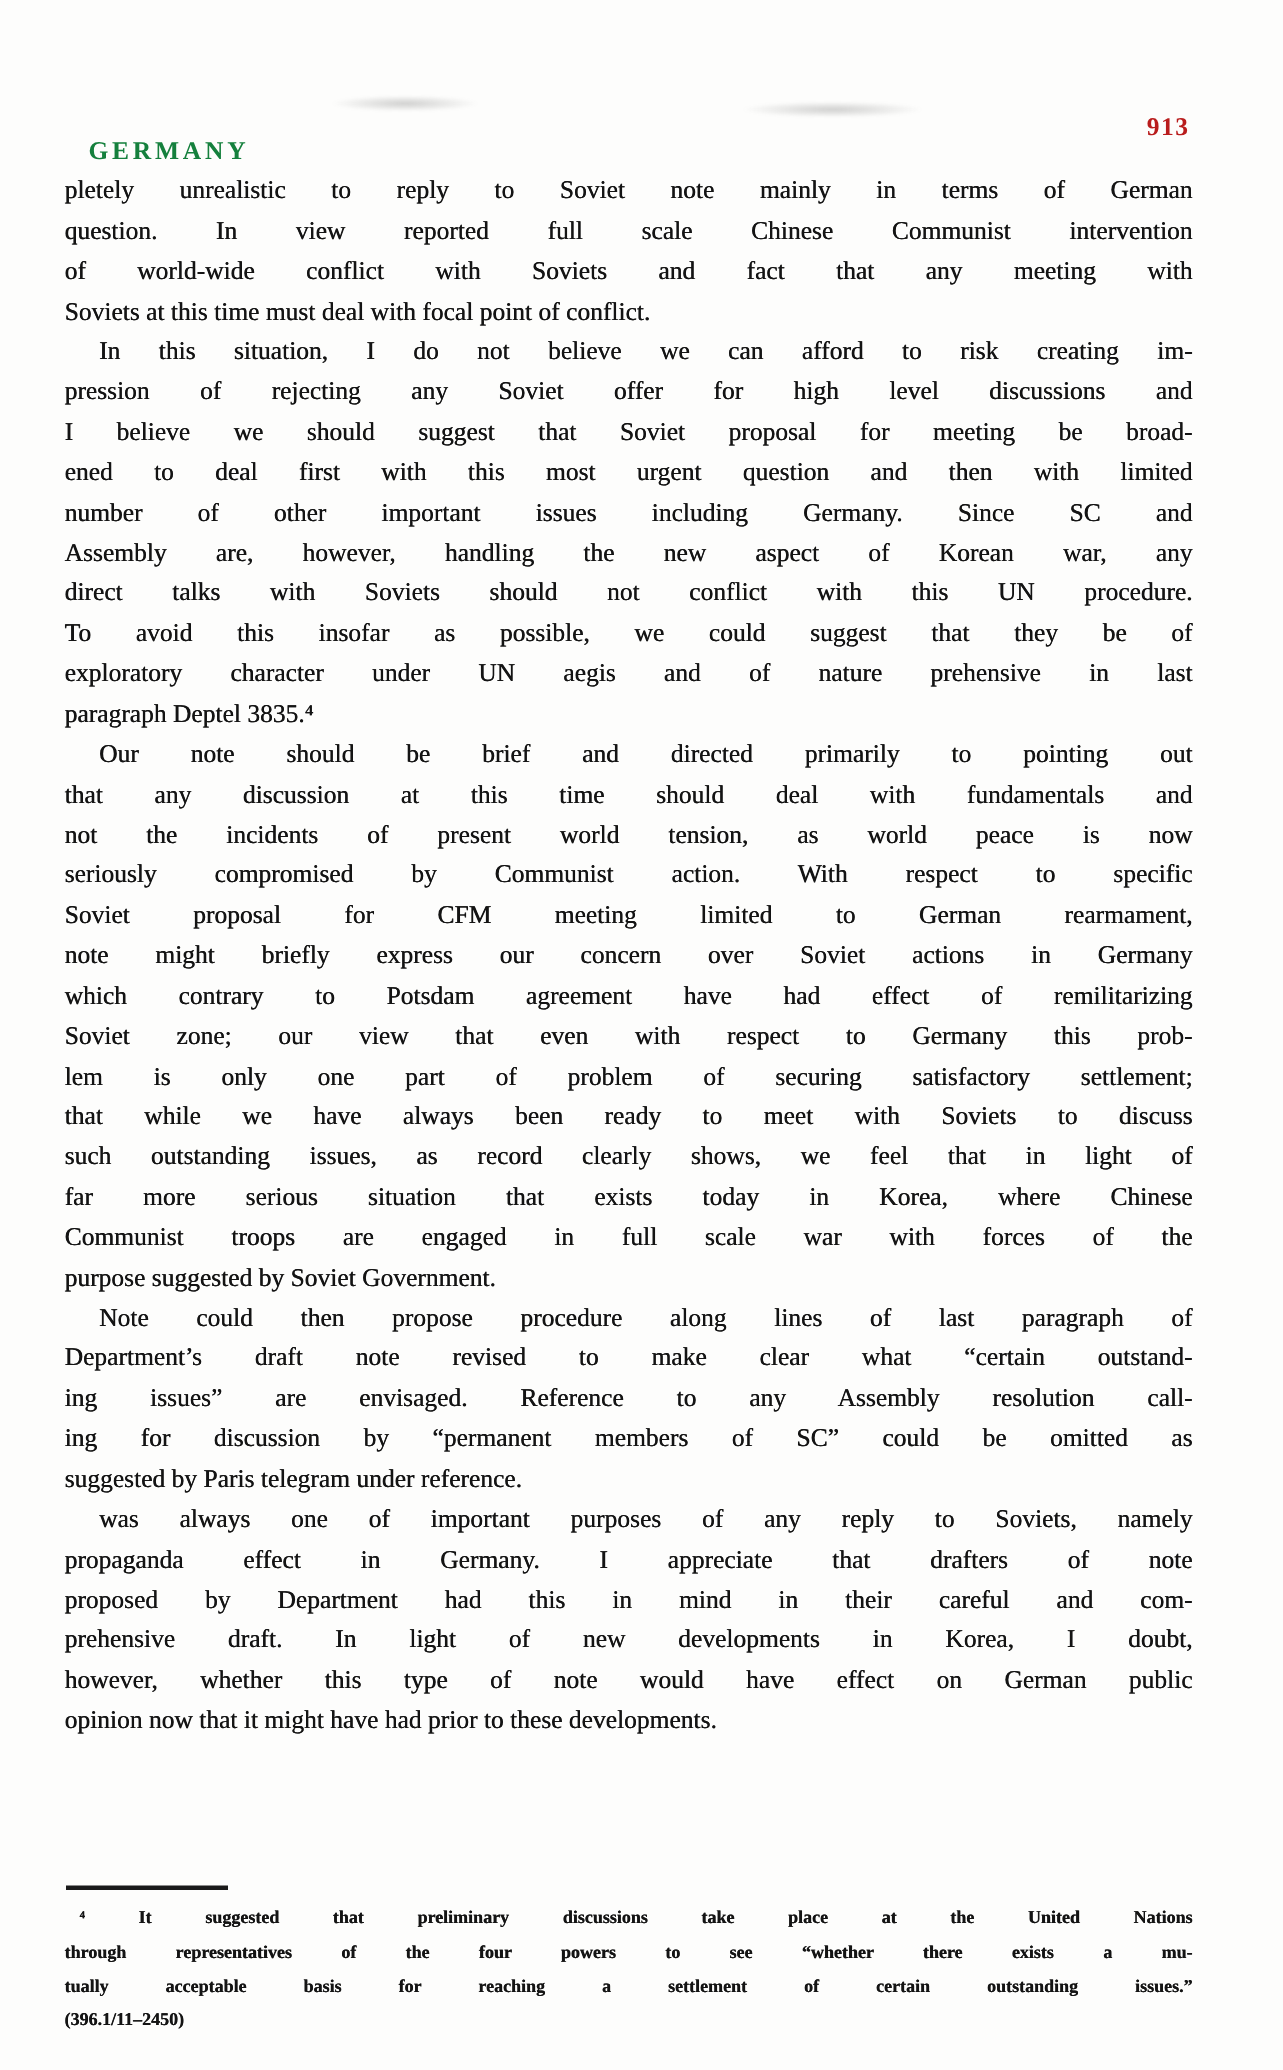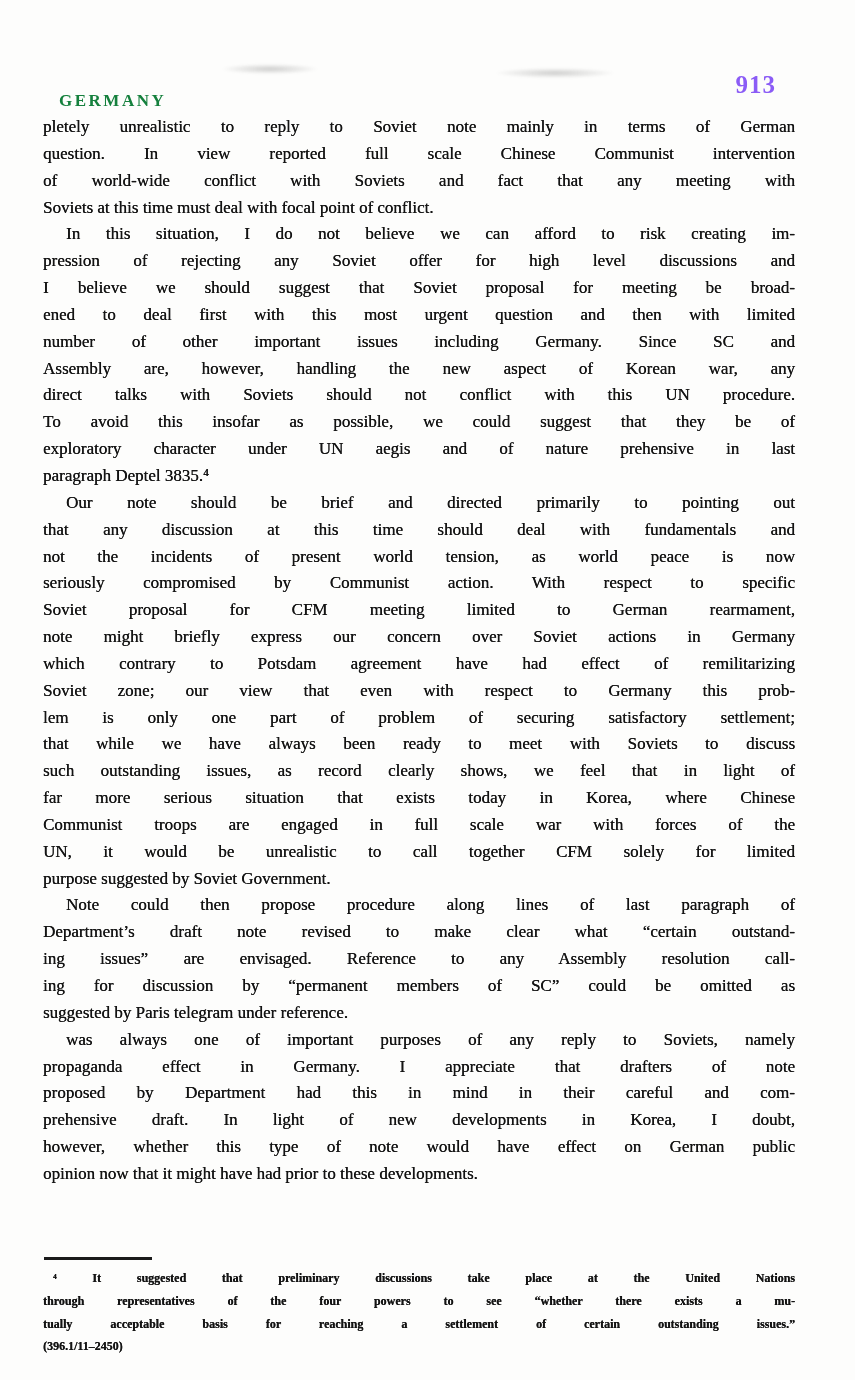--- a/index.html
+++ b/index.html
@@ -38,27 +38,27 @@
     margin: 16px;
     text-align: left;
     font-size: 17px;
     font-weight: 600;
     letter-spacing: 2.5px;
     line-height: 30px;
     color: #15803d;
   }
   .page-number {
     position: absolute;
-    right: 19px;
+    right: 2px;
     top: 0;
-    font-size: 25px;
+    font-size: 17px;
     font-weight: 600;
     line-height: 30px;
     letter-spacing: 1px;
-    color: #8b5cf6;
+    color: #b91c1c;
   }
 
   .body-text {
     position: absolute;
     left: 43px;
     top: 114px;
     width: 752px;
     font-size: 17px;
     line-height: 26.85px;
     text-shadow: 0.25px 0 0 currentColor; 
@@ -131,21 +131,20 @@
         <div class="line">seriously compromised by Communist action. With respect to specific</div>
         <div class="line">Soviet proposal for CFM meeting limited to German rearmament,</div>
         <div class="line">note might briefly express our concern over Soviet actions in Germany</div>
         <div class="line">which contrary to Potsdam agreement have had effect of remilitarizing</div>
         <div class="line">Soviet zone; our view that even with respect to Germany this prob-</div>
         <div class="line">lem is only one part of problem of securing satisfactory settlement;</div>
         <div class="line">that while we have always been ready to meet with Soviets to discuss</div>
         <div class="line">such outstanding issues, as record clearly shows, we feel that in light of</div>
         <div class="line">far more serious situation that exists today in Korea, where Chinese</div>
         <div class="line">Communist troops are engaged in full scale war with forces of the</div>
-        <div class="line">UN, it would be unrealistic to call together CFM solely for limited</div>
         <div class="line last">purpose suggested by Soviet Government.</div>
       </div>
       <div class="para indent">
         <div class="line">Note could then propose procedure along lines of last paragraph of</div>
         <div class="line">Department’s draft note revised to make clear what “certain outstand-</div>
         <div class="line">ing issues” are envisaged. Reference to any Assembly resolution call-</div>
         <div class="line">ing for discussion by “permanent members of SC” could be omitted as</div>
         <div class="line last">suggested by Paris telegram under reference.</div>
       </div>
       <div class="para indent">

